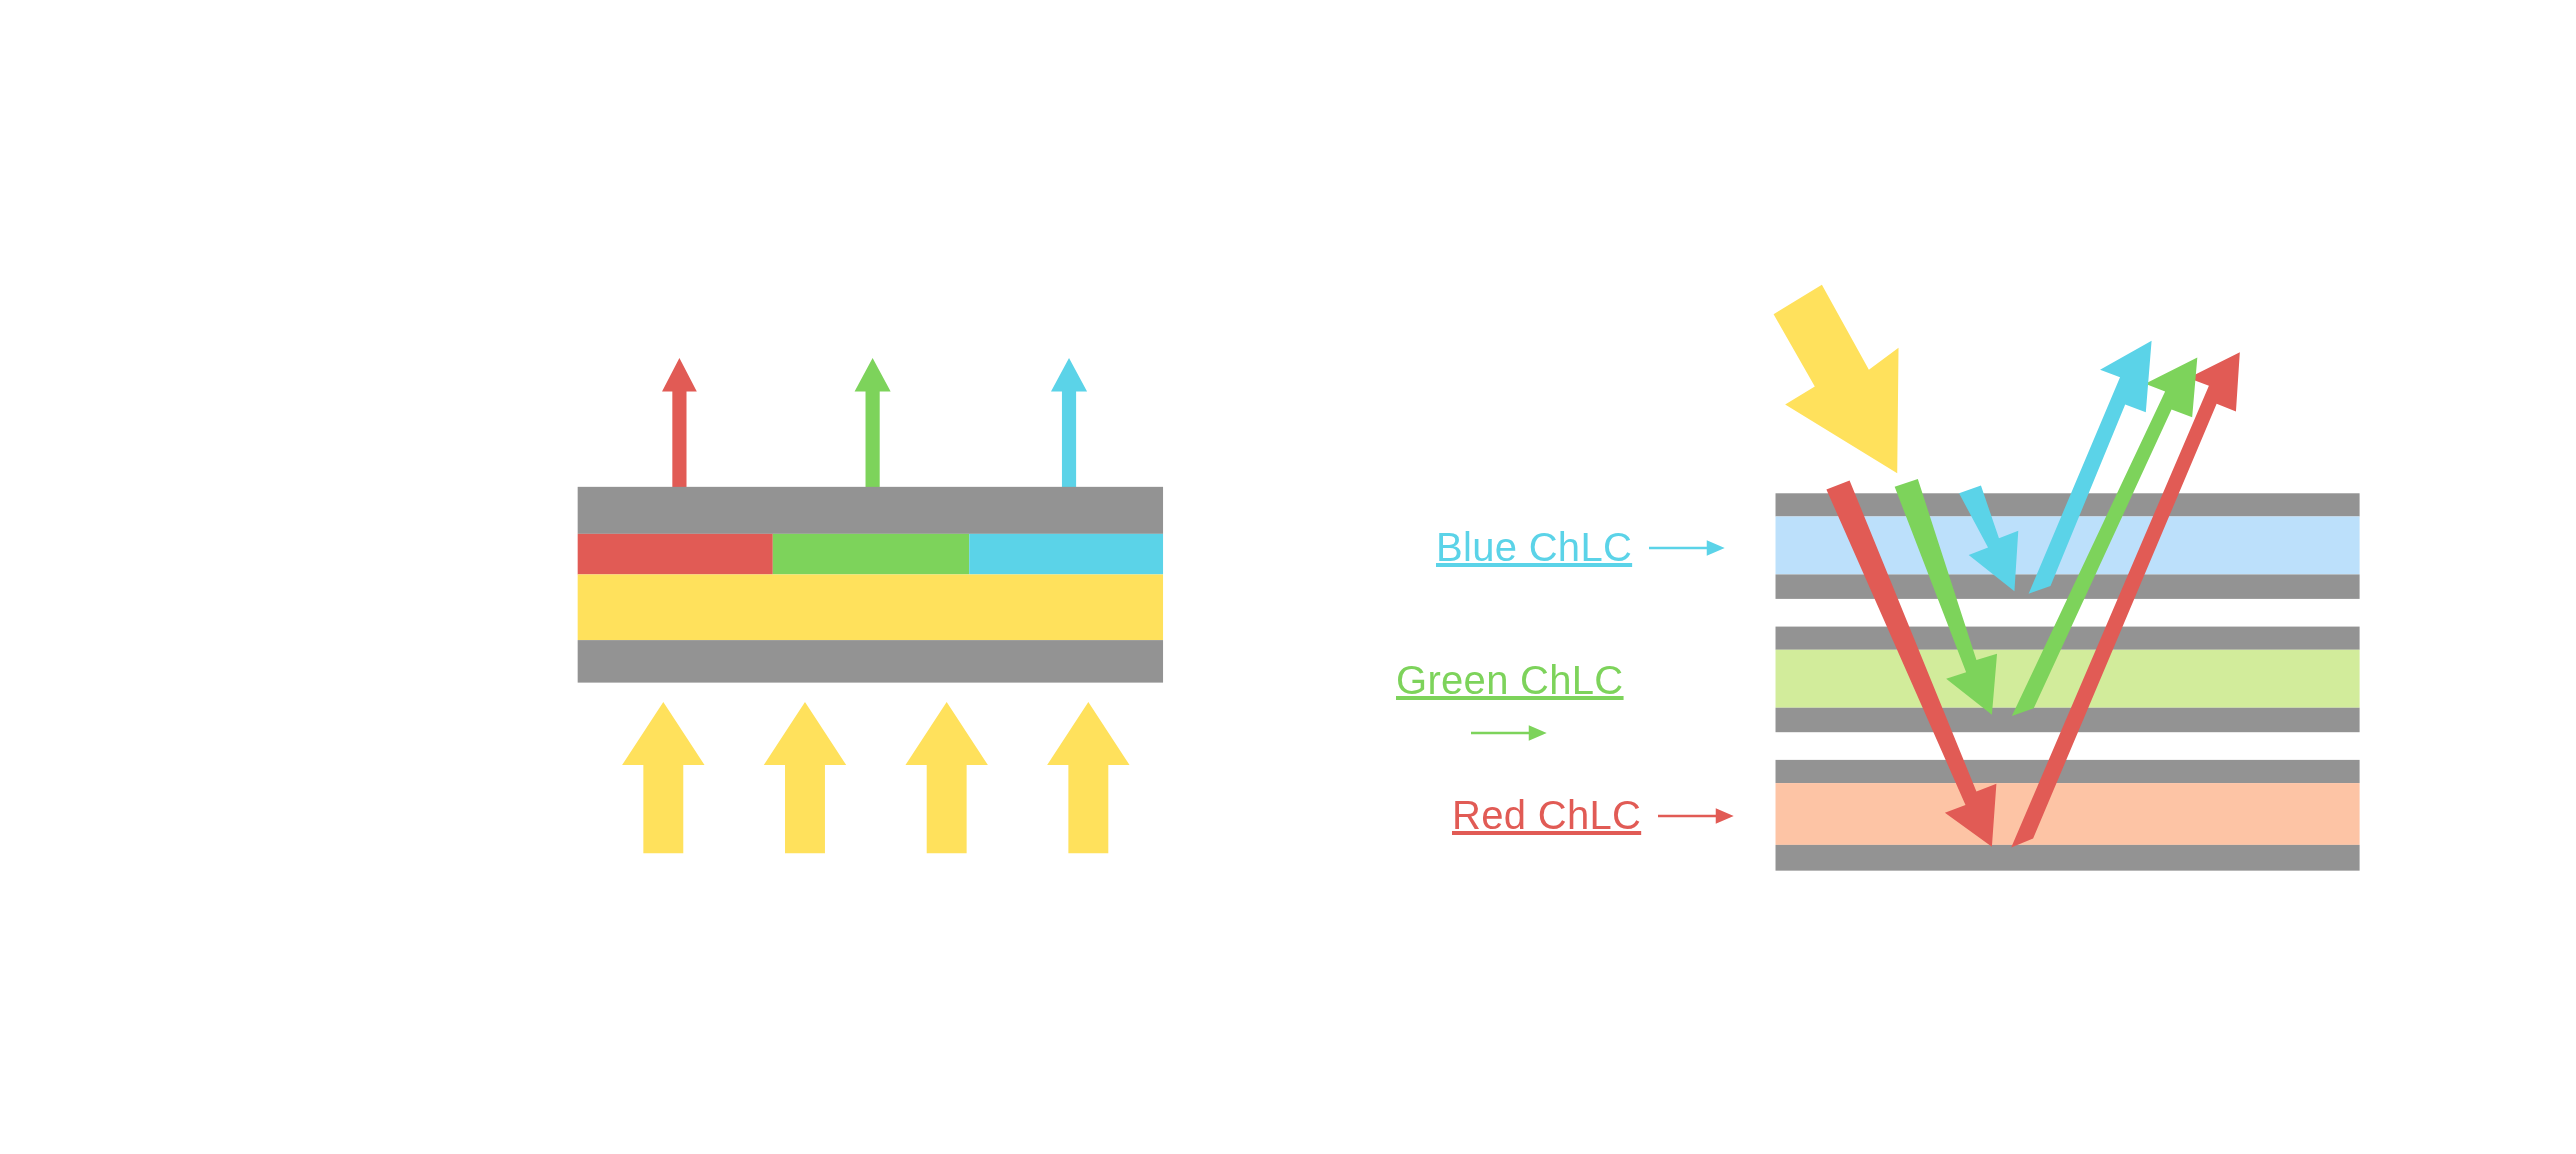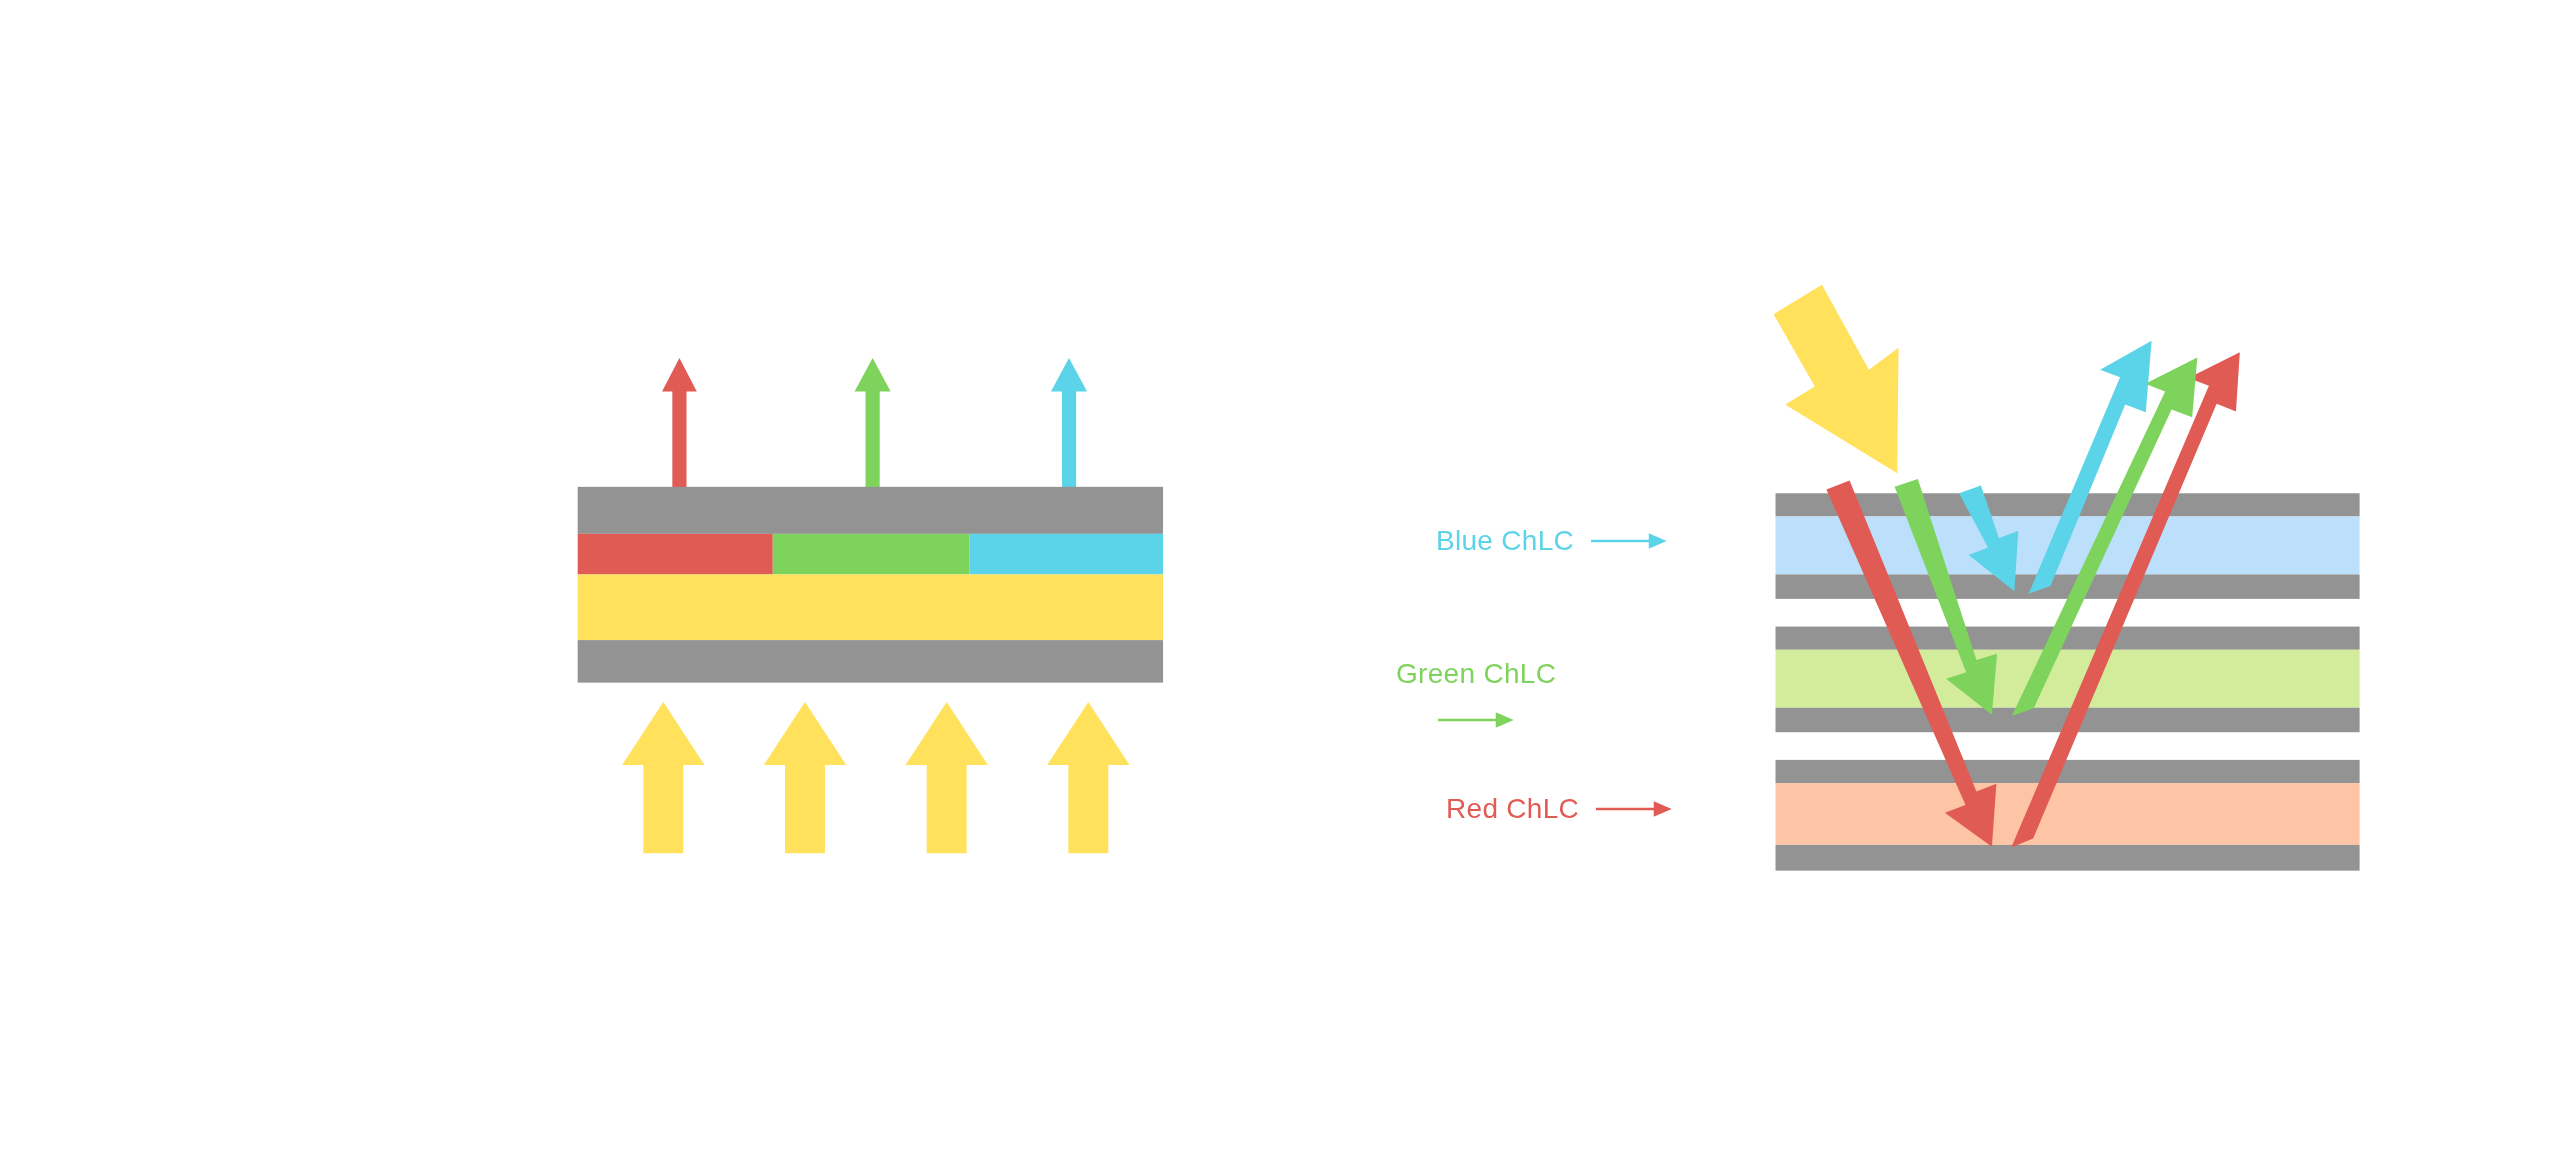--- a/index.html
+++ b/index.html
@@ -2,22 +2,22 @@
 <html style="font-size:10.3px"><head>
 <meta charset="utf-8">
 <title>ChLC Stack Diagram</title>
 <style>
   html,body{margin:0;padding:0;background:#ffffff;}
   body{width:2576px;height:1154px;position:relative;overflow:hidden;
        font-family:"Liberation Sans","DejaVu Sans",sans-serif;}
   .canvas{position:absolute;left:0;top:0;width:2576px;height:1154px;}
   .panel{position:absolute;}
   svg{display:block;overflow:visible;}
-  .lbl{font-size:28px;letter-spacing:0.3px;white-space:nowrap;
-       font-family:"Liberation Sans","DejaVu Sans",sans-serif;}
+  .lbl{font-size:40px;letter-spacing:0.3px;white-space:nowrap;
+       font-family:"Liberation Sans","DejaVu Sans",sans-serif;text-decoration:underline;}
   .label-row{position:absolute;display:flex;align-items:center;gap:16.7px;}
   .label-arrow{display:block;}
 </style>
 </head>
 <body>
 
 <div class="canvas">
 
   <div class="panel" style="left:0;top:0;width:1288px;height:1154px;">
     <svg width="1288" height="1154" viewBox="0 0 2000 1792">
@@ -115,21 +115,21 @@
     </div>
 
     <div class="label-row" style="left:108px;top:658px;flex-direction:column;">
       <span class="lbl" style="color:#7DD35B;">Green ChLC</span>
       <svg class="label-arrow" width="77" height="26" viewBox="0 0 120 40">
         <polygon fill="#7DD35B" points="0,18 90,18 90,8 118,20 90,32 90,22 0,22"></polygon>
       </svg>
     </div>
 
     <div class="label-row" style="left:158px;top:793px;">
-      <span class="lbl" style="color:#E15B55;">Red ChLC</span>
+      <span class="lbl" style="color:#E15B55;margin-left:6px;">Red ChLC</span>
       <svg class="label-arrow" width="77" height="26" viewBox="0 0 120 40">
         <polygon fill="#E15B55" points="0,18 90,18 90,8 118,20 90,32 90,22 0,22"></polygon>
       </svg>
     </div>
 
   </div>
 </div>
 
 
 </body></html>

